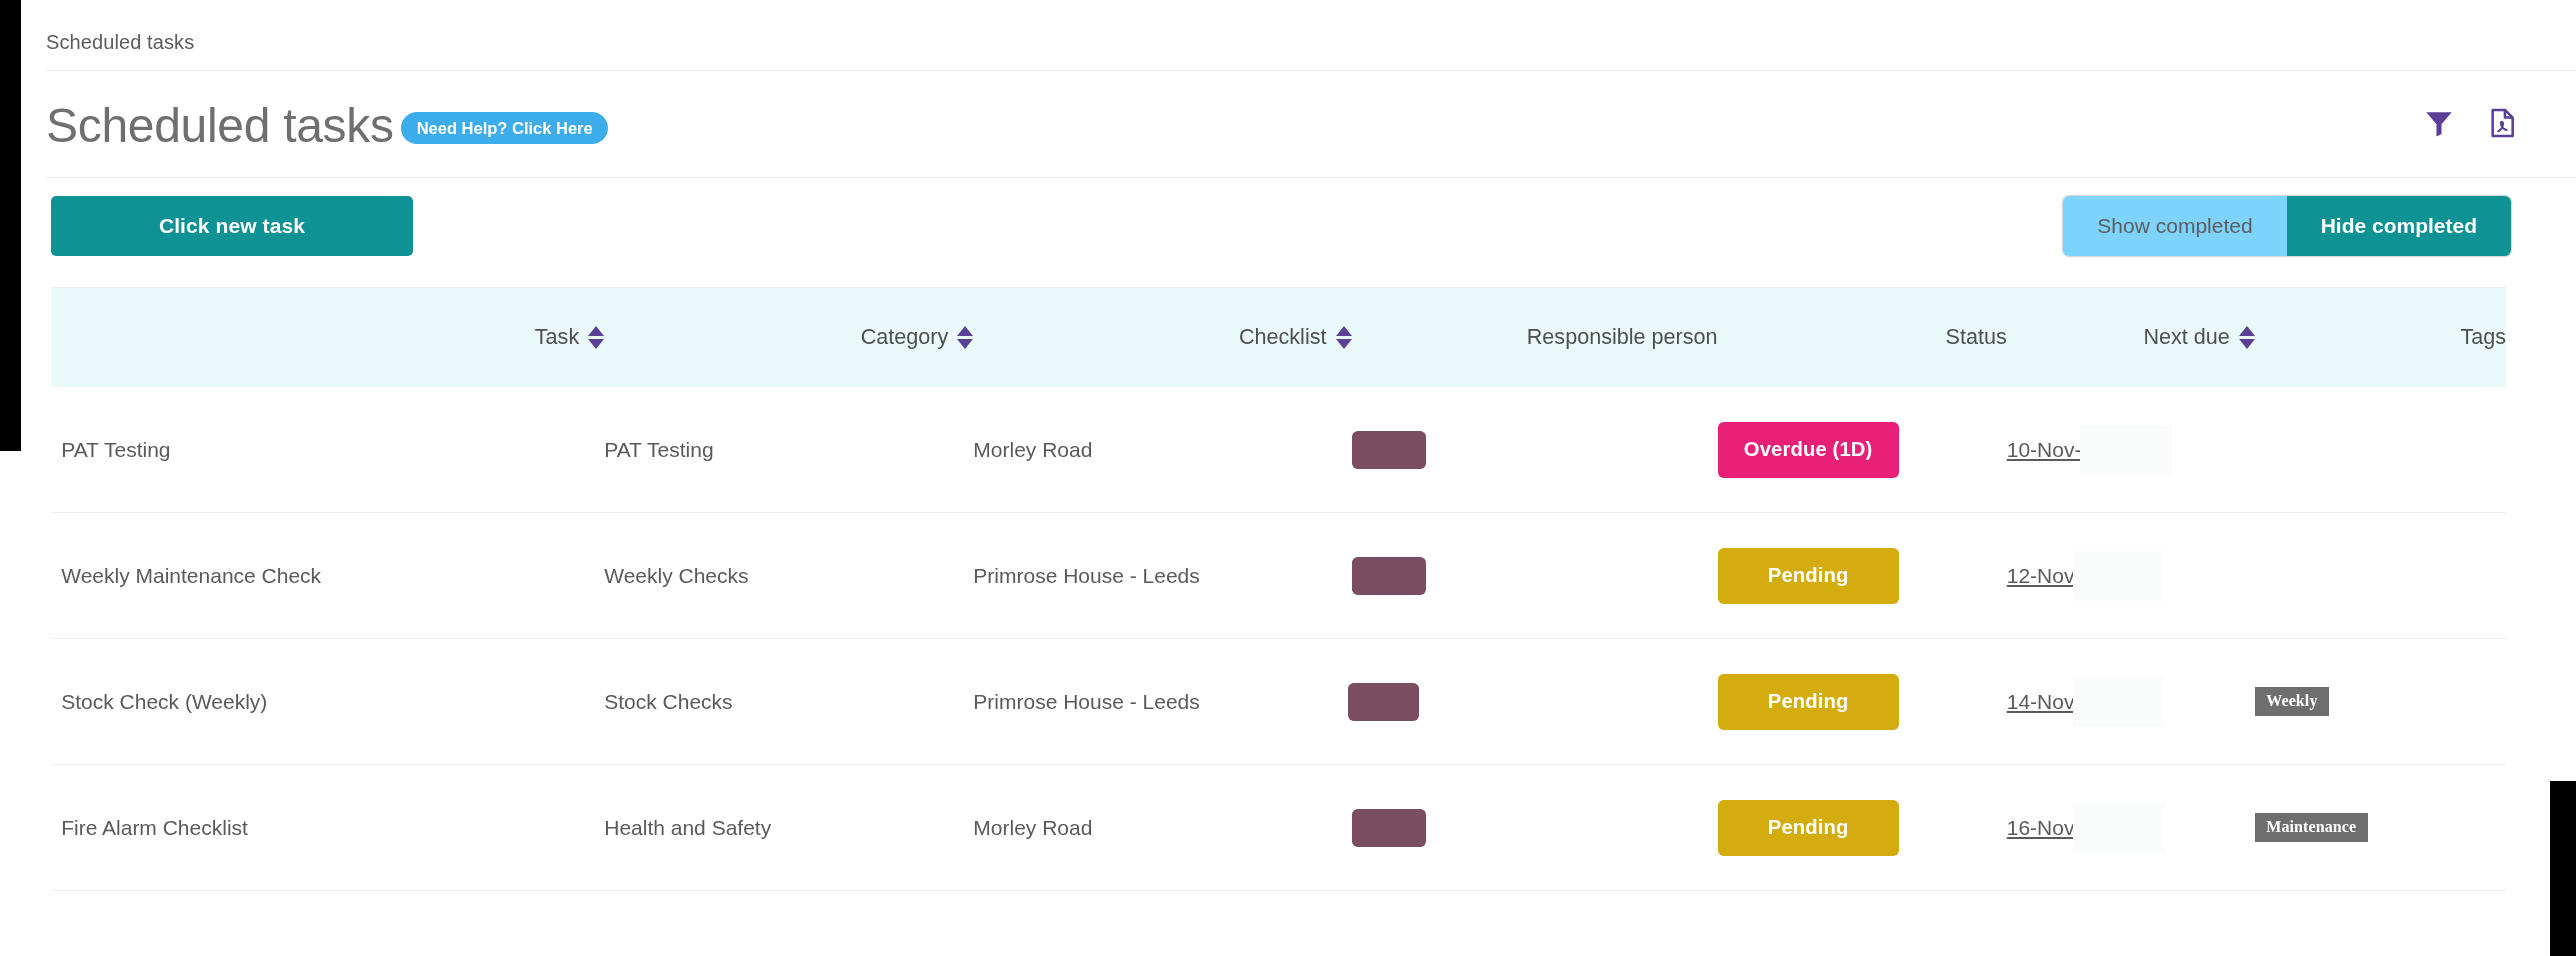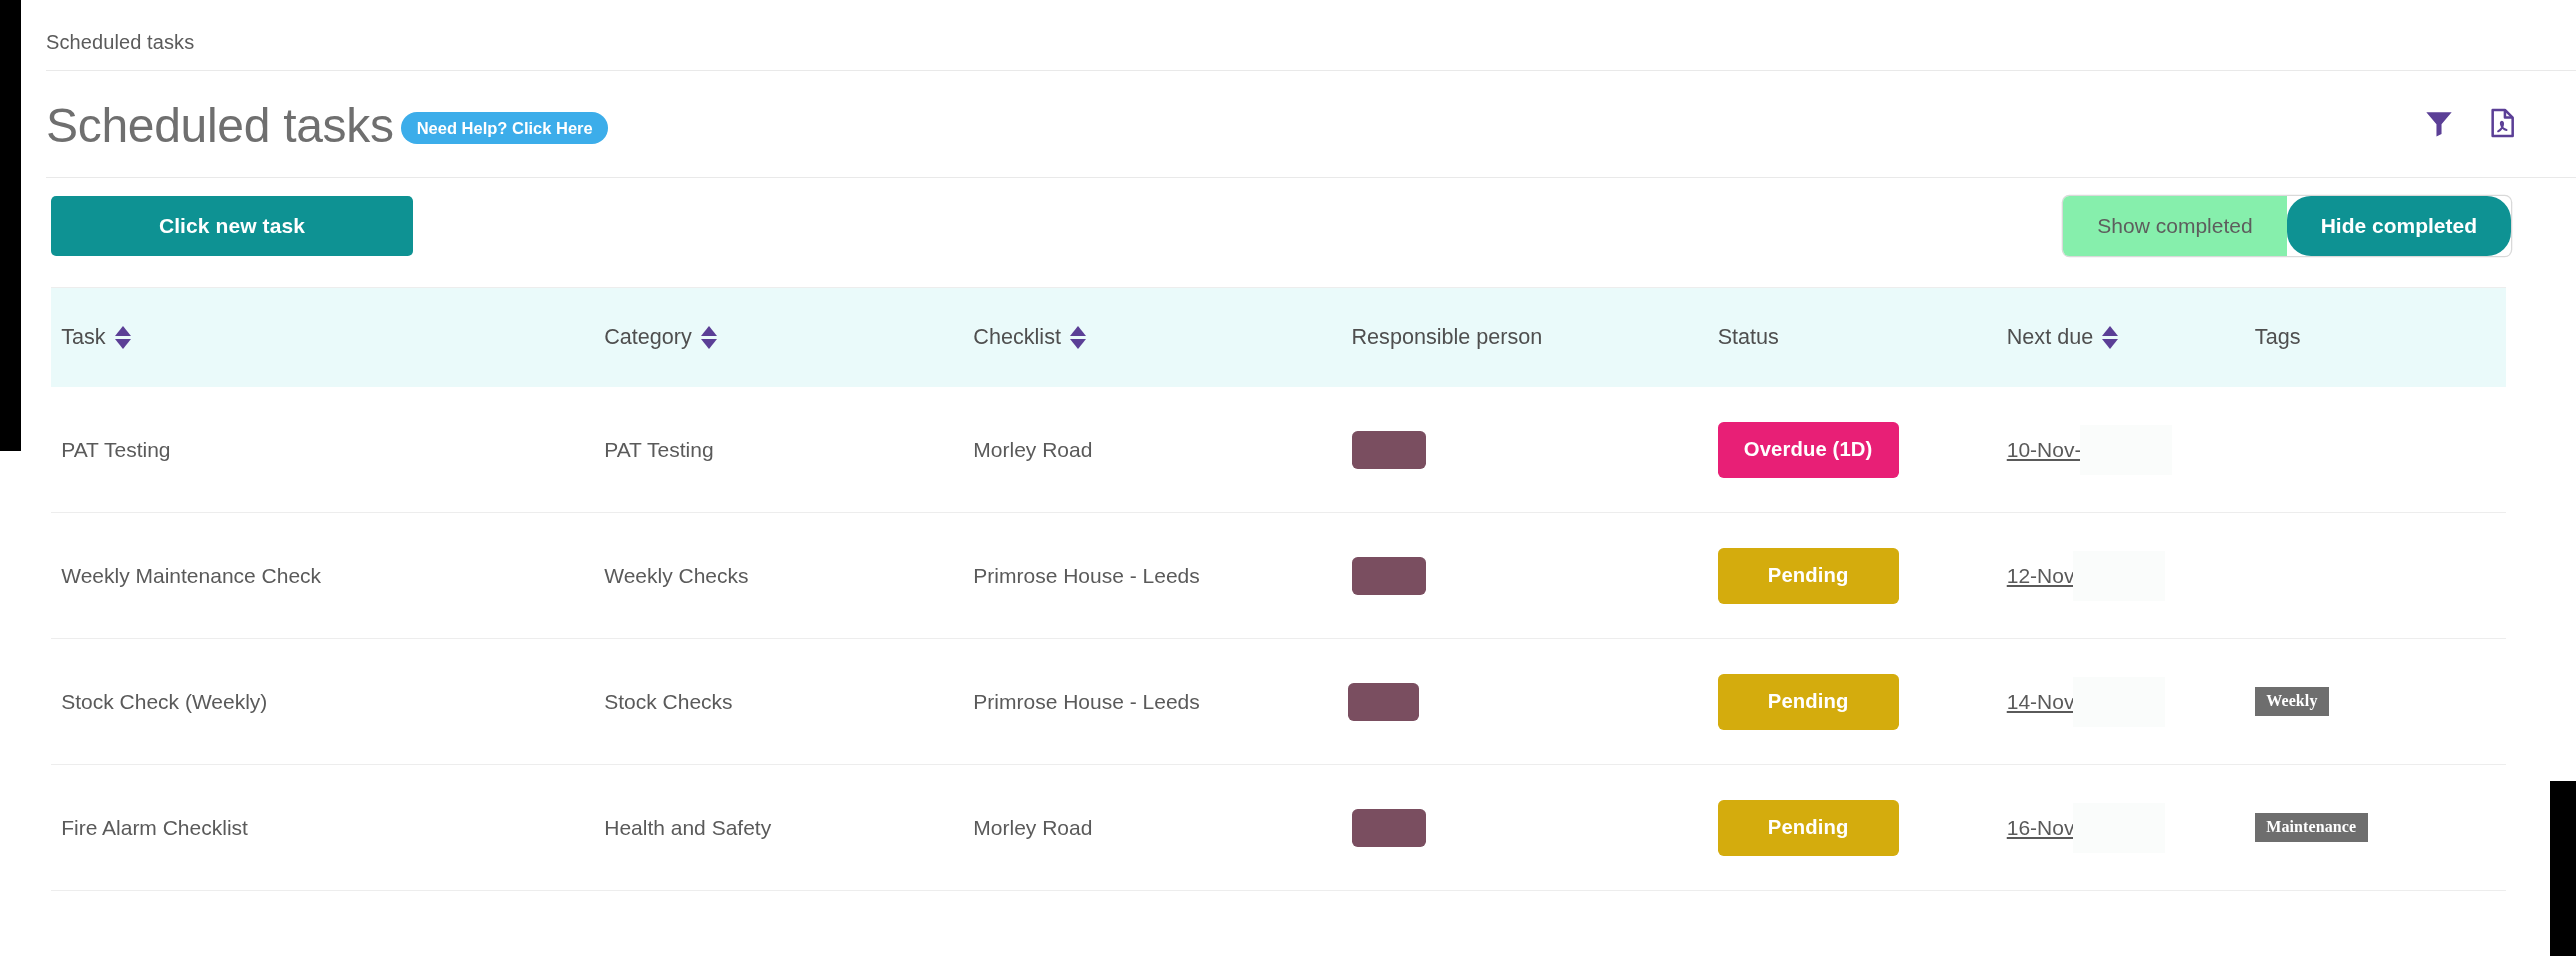--- a/index.html
+++ b/index.html
@@ -132,46 +132,45 @@
   .toggle-btn {
     font-size: 21px;
     height: 60px;
     padding: 0 34px;
     border: none;
     cursor: pointer;
     font-family: inherit;
     display: flex; align-items: center; justify-content: center;
   }
   .toggle-off {
-    background: #86efac;
+    background: #7dd3fc;
     color: #5d5d5d;
   }
   .toggle-on {
     background: #0e9293;
     color: #ffffff;
     font-weight: bold;
-    border-radius: 24px;
   }
 
   
   .table-wrap {
     margin: 14px 0 0 51px;
     width: 2455px;
     border-top: 1.3px solid #ededed;
   }
   table.tasks {
     border-collapse: collapse;
     width: 100%;
     table-layout: fixed;
   }
   table.tasks thead tr {
     background: #eafafa;
   }
   table.tasks th {
-    text-align: left;
+    text-align: right;
     font-size: 21.6px;
     font-weight: 400;
     color: #4f4f4f;
     padding: 36px 0 37px 0;
     vertical-align: middle;
     white-space: nowrap;
   }
   table.tasks th .th-inner {
     display: inline-flex;
     align-items: center;

